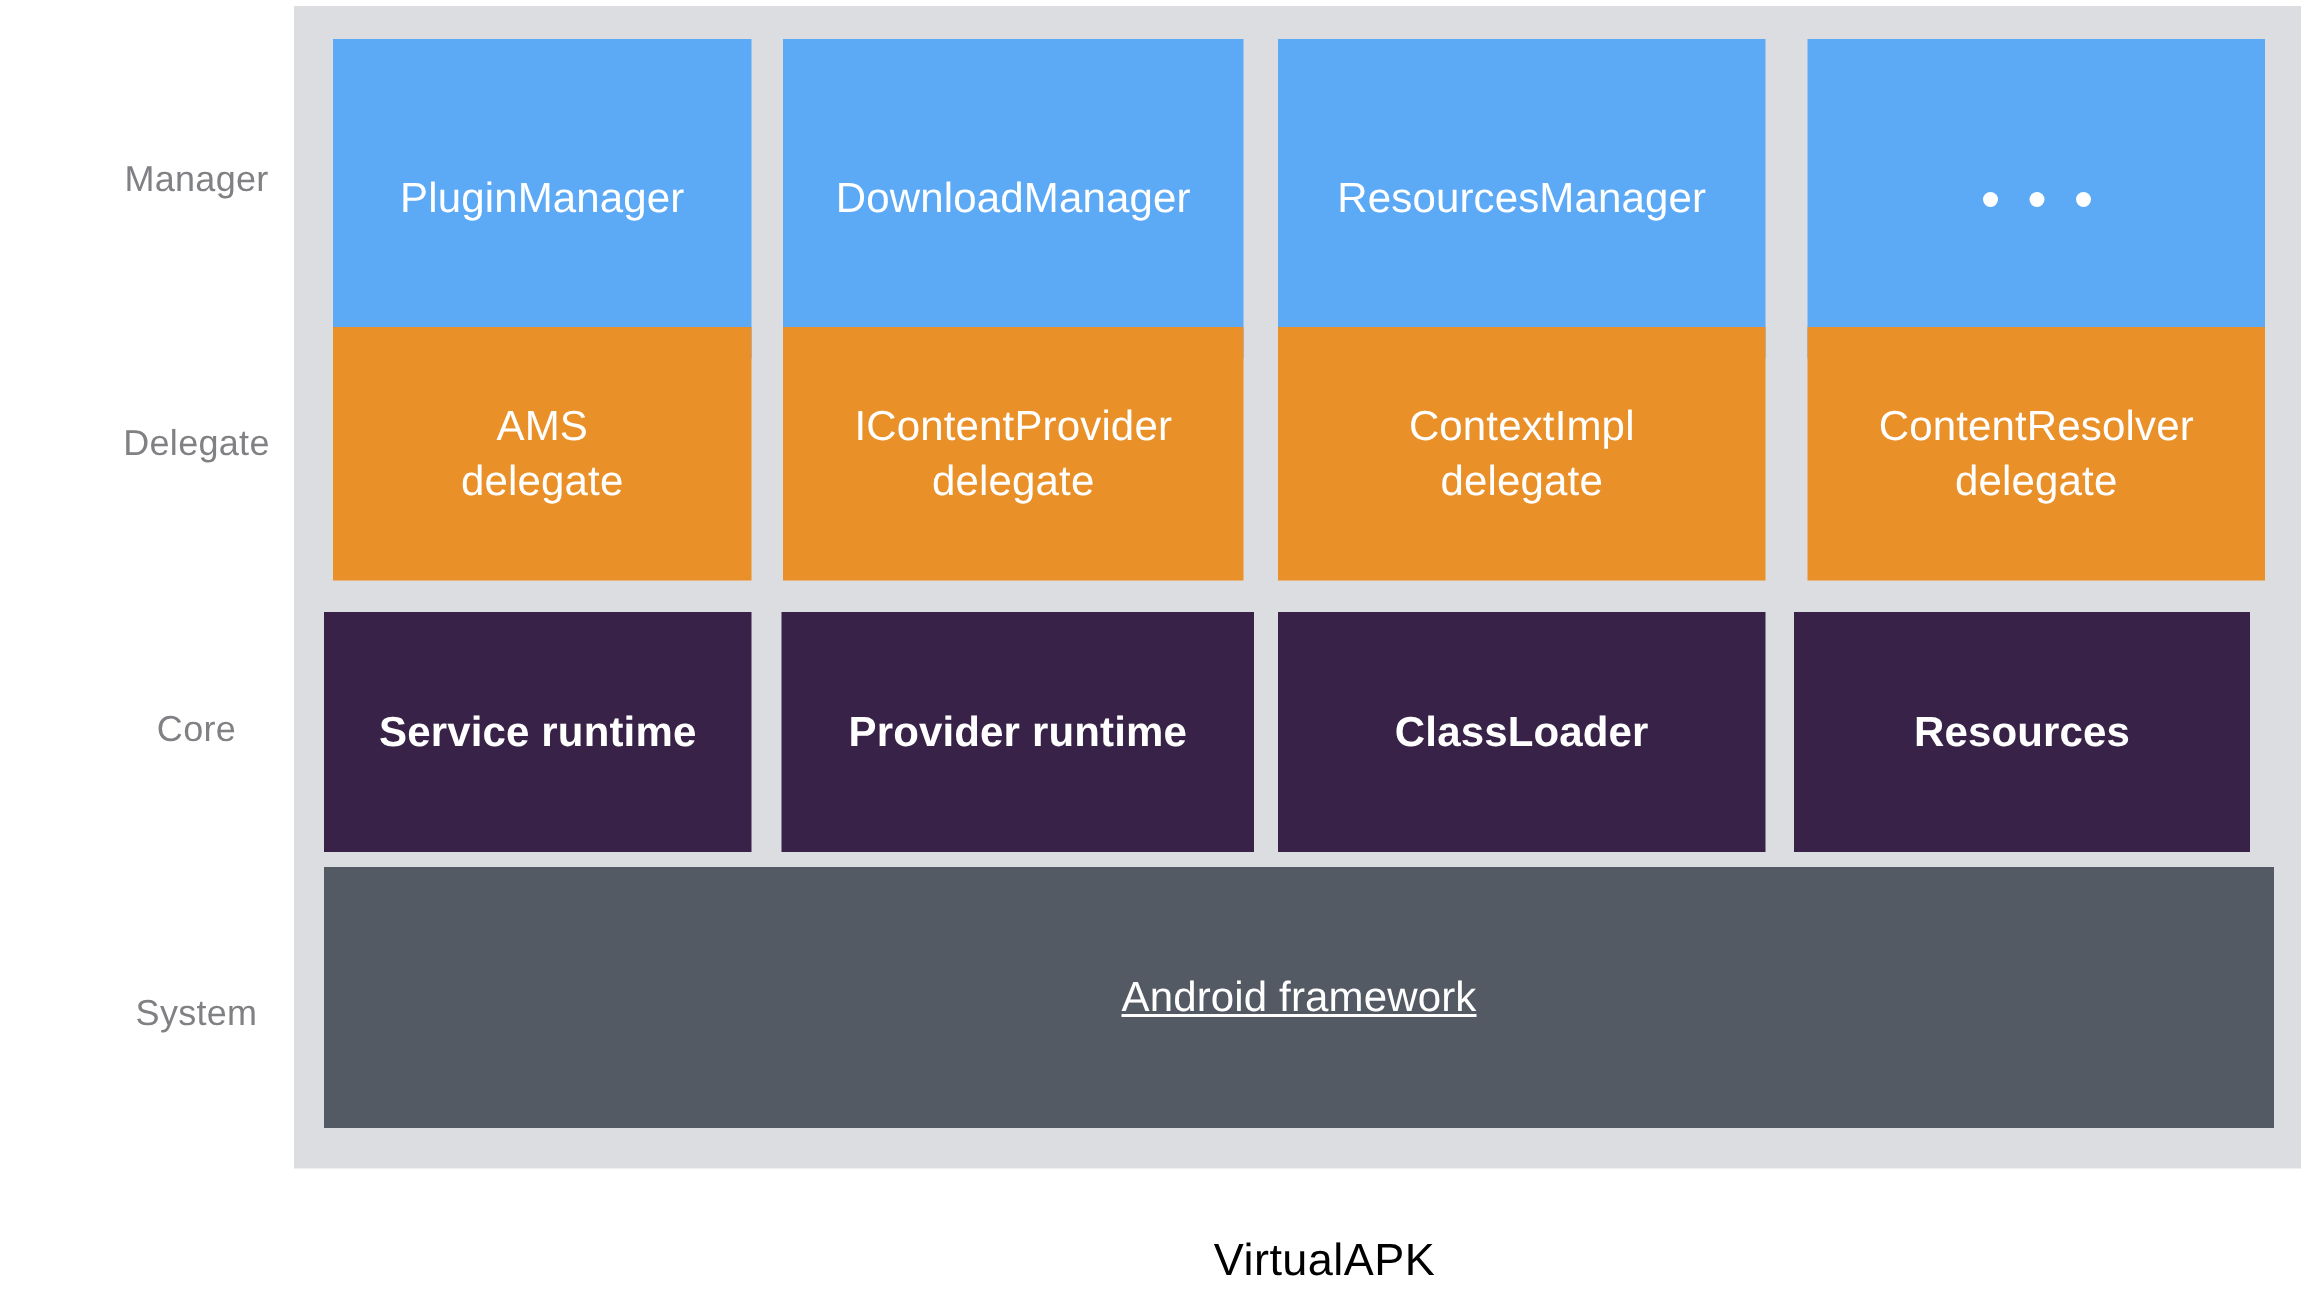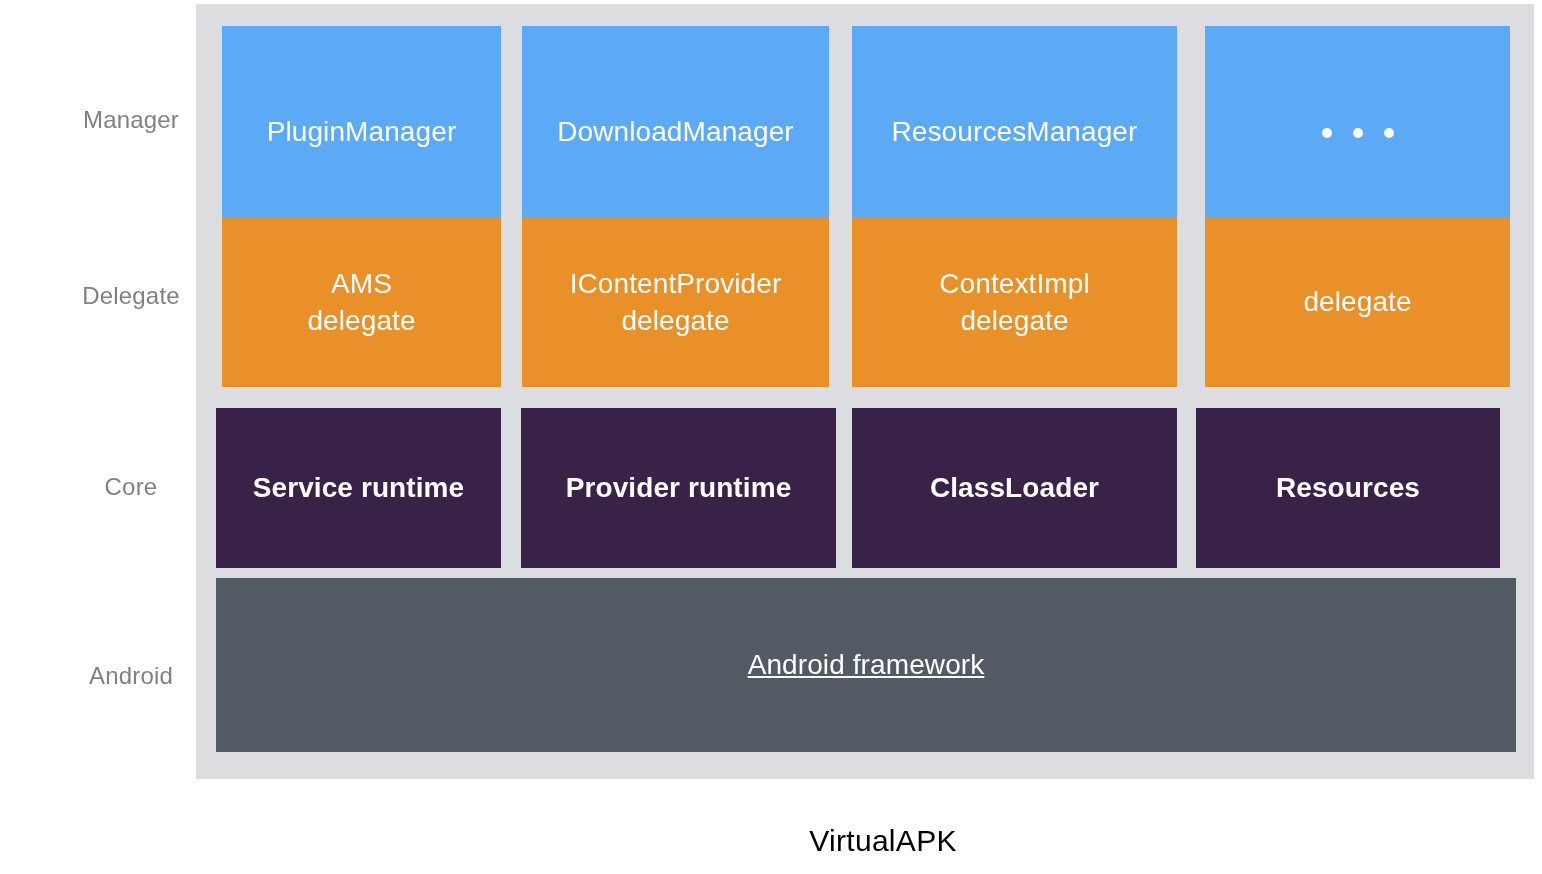--- a/index.html
+++ b/index.html
@@ -122,21 +122,21 @@
     display: inline-block;
     transform: translateX(112px);
   }
 </style>
 </head>
 <body>
 
 <div class="row-label" id="label-manager">Manager</div>
 <div class="row-label" id="label-delegate">Delegate</div>
 <div class="row-label" id="label-core">Core</div>
-<div class="row-label" id="label-system">Android</div>
+<div class="row-label" id="label-system">System</div>
 
 <div id="diagram-panel">
 
   <div class="block manager-block row-manager c1">
     <span>PluginManager</span>
   </div>
   <div class="block manager-block row-manager c2">
     <span>DownloadManager</span>
   </div>
   <div class="block manager-block row-manager c3">
@@ -163,20 +163,21 @@
     </span>
   </div>
   <div class="block delegate-block row-delegate c3">
     <span>
       <span class="two-line">ContextImpl</span>
       <span class="two-line">delegate</span>
     </span>
   </div>
   <div class="block delegate-block row-delegate c4">
     <span>
+      <span class="two-line">ContentResolver</span>
       <span class="two-line">delegate</span>
     </span>
   </div>
 
   <div class="block core-block row-core k1">
     <span>Service runtime</span>
   </div>
   <div class="block core-block row-core k2">
     <span>Provider runtime</span>
   </div>

